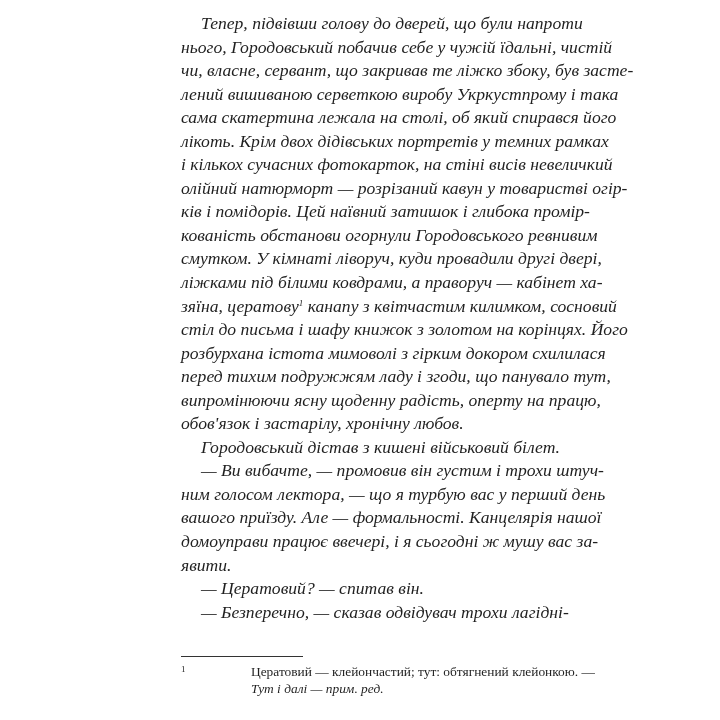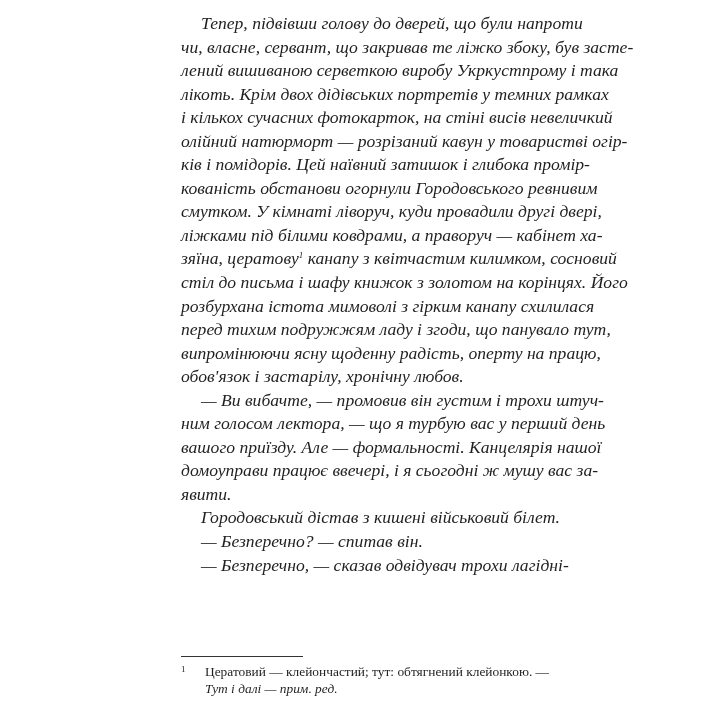--- a/index.html
+++ b/index.html
@@ -20,63 +20,65 @@
   .footnote-rule {
     position: absolute; left: 181px; top: 656px; width: 122px; height: 1px; background: #333;
   }
   .footnote {
     position: absolute; left: 181px; top: 664px; width: 368px;
     font-family: "Liberation Serif", "DejaVu Serif", serif;
     font-size: 13.4px; line-height: 16.5px; color: #1f1f1f;
   }
   .fn-mark { position: absolute; left: 0; top: -3px; font-size: 9px; }
   .fn-body { margin-left: 24px; }
-  .fn-line { display: block; white-space: nowrap; text-align: justify; text-align-last: justify; }
+  .fn-line { display: block; white-space: nowrap; text-align: justify; text-align-last: justify; margin-left: 46px; }
   .fn-line.last { text-align-last: left; font-style: italic; }
 </style>
 </head>
 <body>
 
 <div class="page">
   <div class="body-text">
 
     <div>
       <span class="line indent">Тепер, підвівши голову до дверей, що були напроти</span>
+      <span class="line">нього, Городовський побачив себе у чужій їдальні, чистій</span>
       <span class="line">чи, власне, сервант, що закривав те ліжко збоку, був засте-</span>
       <span class="line">лений вишиваною серветкою виробу Укркустпрому і така</span>
+      <span class="line">сама скатертина лежала на столі, об який спирався його</span>
       <span class="line">лікоть. Крім двох дідівських портретів у темних рамках</span>
       <span class="line">і кількох сучасних фотокарток, на стіні висів невеличкий</span>
       <span class="line">олійний натюрморт — розрізаний кавун у товаристві огір-</span>
       <span class="line">ків і помідорів. Цей наївний затишок і глибока промір-</span>
       <span class="line">кованість обстанови огорнули Городовського ревнивим</span>
       <span class="line">смутком. У кімнаті ліворуч, куди провадили другі двері,</span>
       <span class="line">ліжками під білими ковдрами, а праворуч — кабінет ха-</span>
       <span class="line"><span>зяїна, цератову</span><sup class="fn">1</sup><span> канапу з квітчастим килимком, сосновий</span></span>
       <span class="line">стіл до письма і шафу книжок з золотом на корінцях. Його</span>
-      <span class="line">розбурхана істота мимоволі з гірким канапу схилилася</span>
+      <span class="line">розбурхана істота мимоволі з гірким докором схилилася</span>
       <span class="line">перед тихим подружжям ладу і згоди, що панувало тут,</span>
       <span class="line">випромінюючи ясну щоденну радість, оперту на працю,</span>
       <span class="line last">обов'язок і застарілу, хронічну любов.</span>
     </div>
 
+
+    <div>
+      <span class="line indent last">Городовський дістав з кишені військовий білет.</span>
+    </div>
 
     <div>
       <span class="line indent">— Ви вибачте, — промовив він густим і трохи штуч-</span>
       <span class="line">ним голосом лектора, — що я турбую вас у перший день</span>
       <span class="line">вашого приїзду. Але — формальності. Канцелярія нашої</span>
       <span class="line">домоуправи працює ввечері, і я сьогодні ж мушу вас за-</span>
       <span class="line last">явити.</span>
     </div>
 
     <div>
-      <span class="line indent last">Городовський дістав з кишені військовий білет.</span>
-    </div>
-
-    <div>
-      <span class="line indent last">— Безперечно? — спитав він.</span>
+      <span class="line indent last">— Цератовий? — спитав він.</span>
     </div>
 
     <div>
       <span class="line indent">— Безперечно, — сказав одвідувач трохи лагідні-</span>
 
     </div>
   </div>
 </div>
 
 <div class="footnote-rule"></div>

